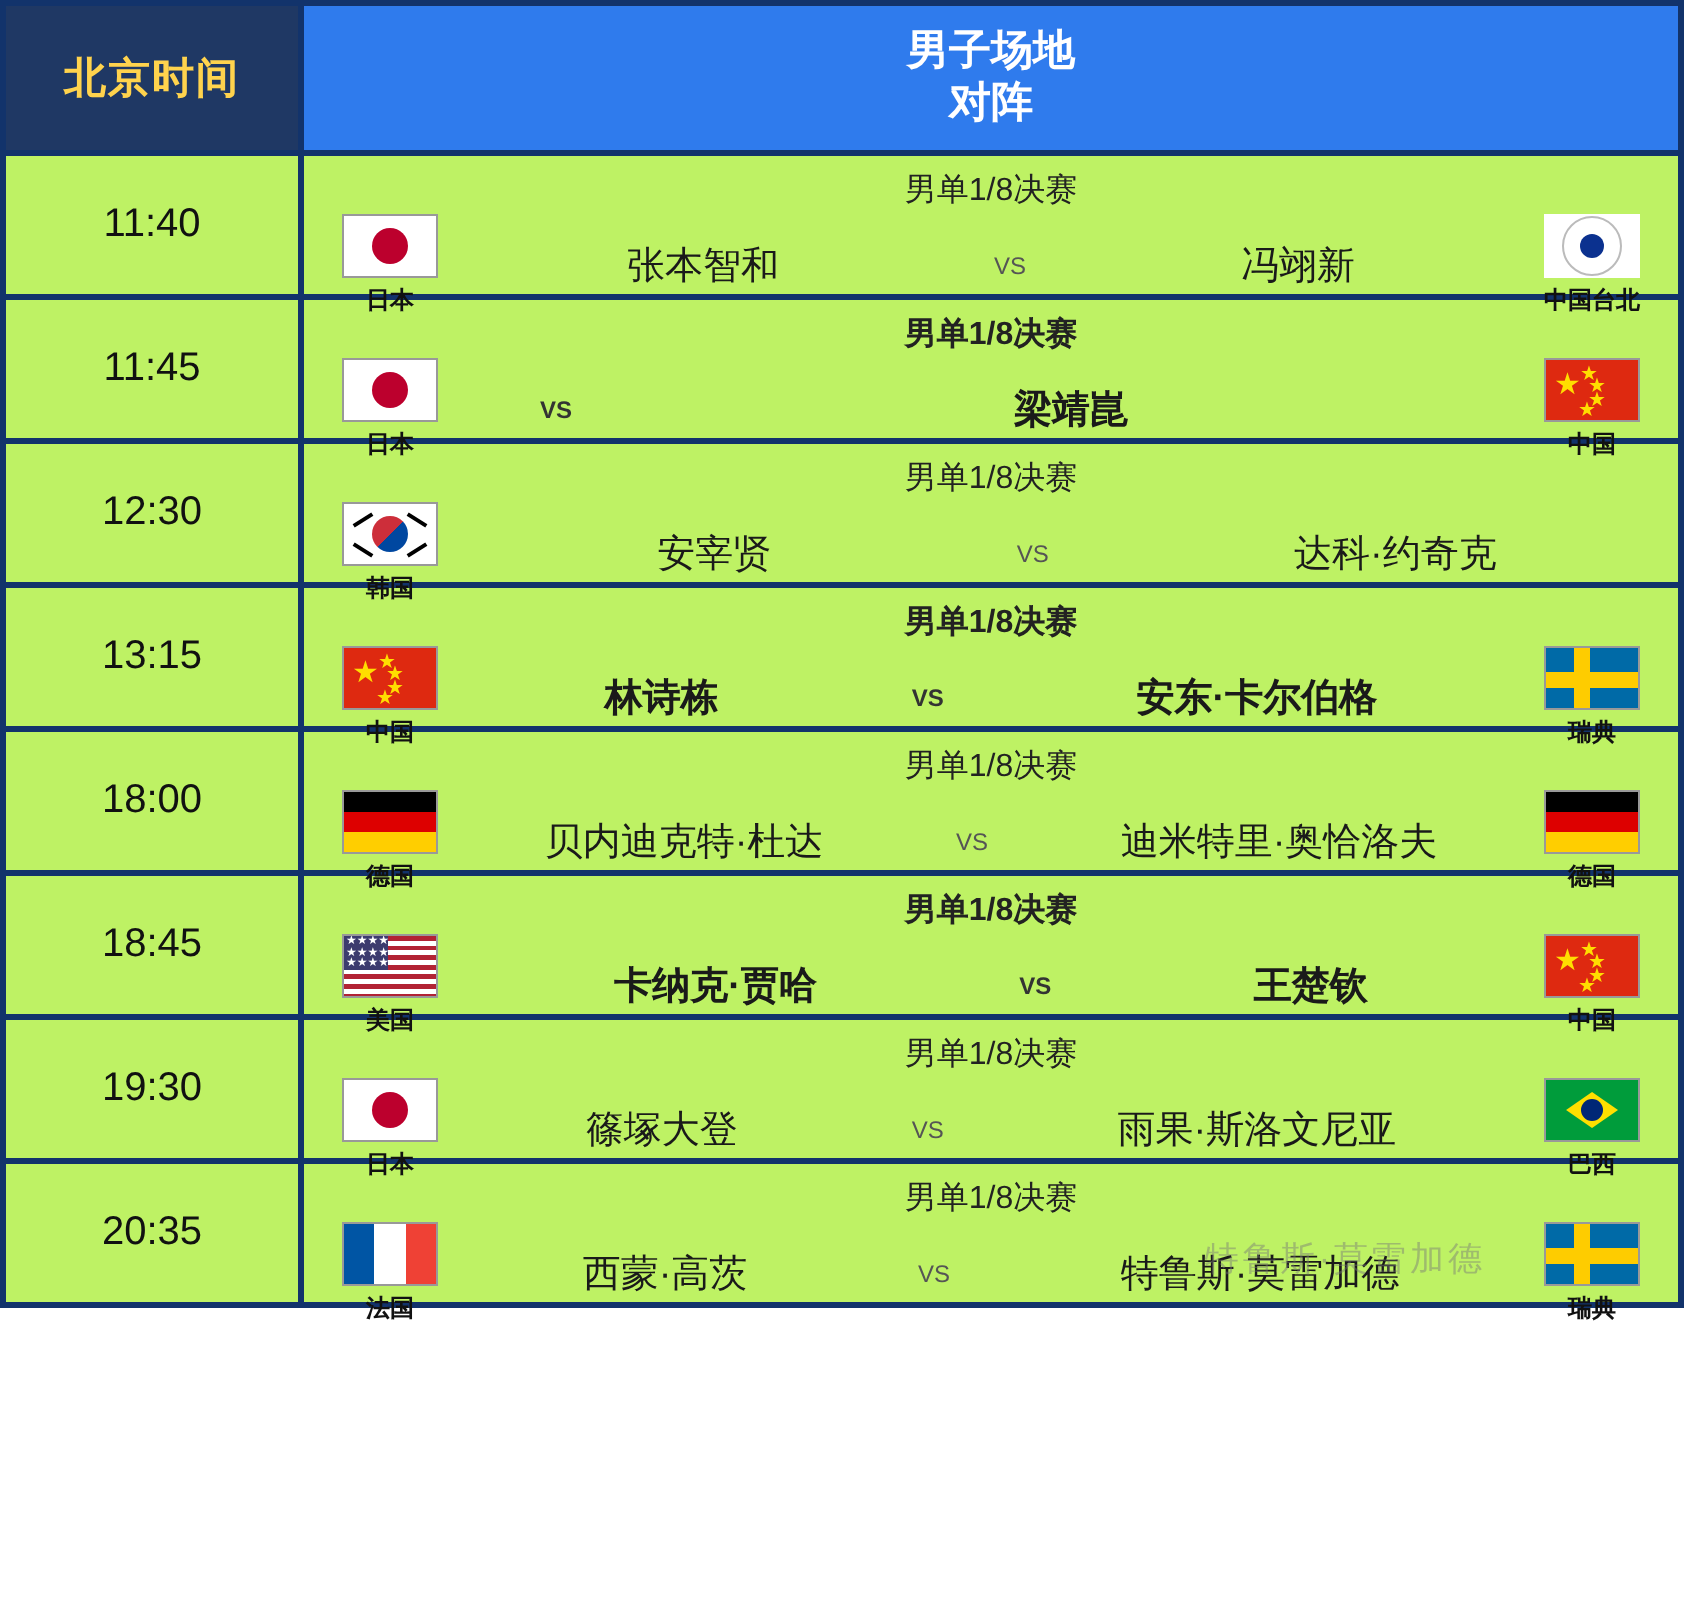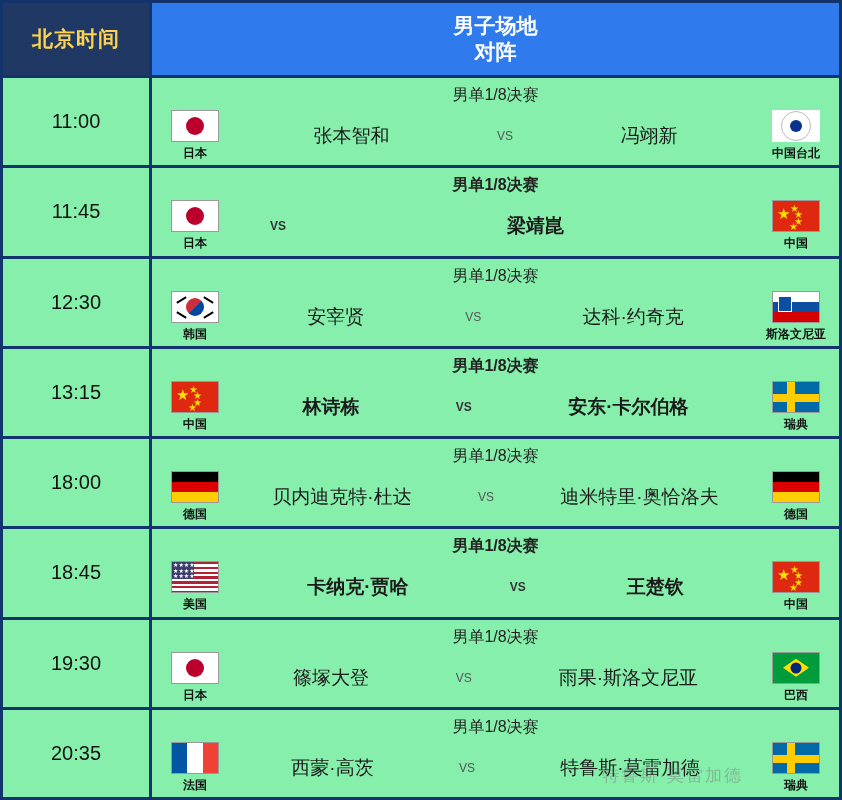--- a/index.html
+++ b/index.html
@@ -8,24 +8,24 @@
     background: #ffffff;
   }
   body {
     width: 842px;
     height: 800px;
     font-family: "Liberation Sans", "DejaVu Sans", sans-serif;
     overflow: hidden;
   }
   .sheet {
     width: 842px;
-    height: 800px;
+    height: 654px;
     box-sizing: border-box;
     border: 3px solid #12336b;
-    background: #86efac;
+    background: #bef264;
     display: flex;
     flex-direction: column;
   }
   
   .header {
     display: flex;
     height: 72px;
     flex: 0 0 72px;
     border-bottom: 3px solid #12336b;
   }
@@ -227,21 +227,21 @@
       <div class="htxt">
         <div>男子场地</div>
         <div>对阵</div>
       </div>
     </div>
   </div>
 
   <div class="rows">
 
     <div class="row">
-      <div class="cell-time">11:00</div>
+      <div class="cell-time">11:40</div>
       <div class="cell-match">
         <div class="round">男单1/8决赛</div>
         <div class="pair">
           <div class="flagbox">
             <div class="flag jp"></div>
             <div class="country">日本</div>
           </div>
           <div class="player">张本智和</div>
           <div class="vs light">VS</div>
           <div class="player">冯翊新</div>
@@ -290,28 +290,20 @@
               <span class="bar b1"></span>
                 <span class="bar b2"></span>
                 <span class="bar b3"></span>
                 <span class="bar b4"></span>
             </div>
             <div class="country">韩国</div>
           </div>
           <div class="player">安宰贤</div>
           <div class="vs light">VS</div>
           <div class="player">达科·约奇克</div>
-          <div class="flagbox">
-            <div class="flag si">
-              <span class="band-b"></span>
-                <span class="band-r"></span>
-                <span class="crest"></span>
-            </div>
-            <div class="country">斯洛文尼亚</div>
-          </div>
         </div>
       </div>
     </div>
 
     <div class="row">
       <div class="cell-time">13:15</div>
       <div class="cell-match">
         <div class="round bold">男单1/8决赛</div>
         <div class="pair">
           <div class="flagbox">

